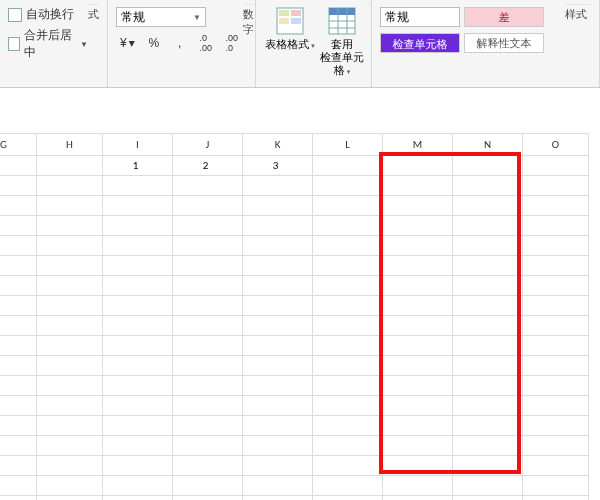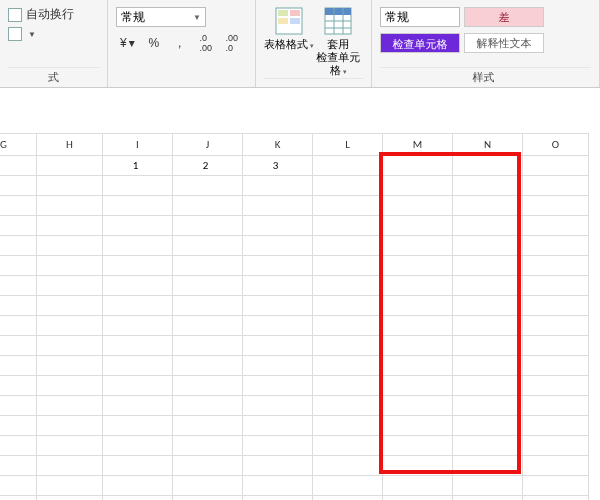--- a/index.html
+++ b/index.html
@@ -4,21 +4,21 @@
 <style>
   * { box-sizing: border-box; margin: 0; padding: 0; }
   
   body { font-family: "Microsoft YaHei", Arial, sans-serif; font-size: 12px;
     background: #fff; width: 600px; height: 500px; overflow: hidden; }
 
   
   .ribbon { background: #f5f5f5; border-bottom: 1px solid #ccc; height: 88px;
     display: flex; }
   .rib-group { border-right: 1px solid #d6d6d6; padding: 4px 8px 2px;
-    display: flex; flex-direction: column; justify-content: space-between; }
+    display: flex; flex-direction: row; justify-content: space-between; }
   .rib-label { text-align: center; font-size: 11px; color: #444;
     padding-top: 2px; border-top: 1px solid #e6e6e6; }
   .rib-body { flex: 1; display: flex; flex-direction: column; }
 
   .chk { display: flex; align-items: center; gap: 4px; padding: 2px 0;
     color: #333; cursor: pointer; }
   .chk .sq { width: 14px; height: 14px; border: 1px solid #8aa;
     background: #fff; display: inline-block; }
   .chk .arrow { font-size: 8px; color: #555; margin-left: 2px; }
 
@@ -76,20 +76,21 @@
 <div class="ribbon">
 
   <div class="rib-group" style="width:108px">
     <div class="rib-body">
       <div class="chk">
         <span class="sq"></span>
         <span>自动换行</span>
       </div>
       <div class="chk">
         <span class="sq"></span>
+        <span>合并后居中</span>
         <span class="arrow">▼</span>
       </div>
     </div>
     <div class="rib-label">式</div>
   </div>
 
   <div class="rib-group" style="width:148px">
     <div class="rib-body">
       <div class="rib-row">
         <div class="select-box">
@@ -109,20 +110,21 @@
           <span>,</span>
         </div>
         <div class="smallbtn" title="increase decimal">
           <span style="font-size:9px">.0<br>.00</span>
         </div>
         <div class="smallbtn" title="decrease decimal">
           <span style="font-size:9px">.00<br>.0</span>
         </div>
       </div>
     </div>
+    <div class="rib-label">数字</div>
   </div>
 
   <div class="rib-group" style="width:116px">
     <div class="rib-body" style="flex-direction:row;align-items:flex-start">
       <div class="bigbtn">
         <div class="icon cf-icon">
           <svg width="30" height="30">
             <rect x="2" y="2" width="26" height="26" fill="#fff" stroke="#7aa"></rect>
             <rect x="4" y="4" width="10" height="6" fill="#dbe8b6"></rect>
             <rect x="16" y="4" width="10" height="6" fill="#f6c6c6"></rect>

